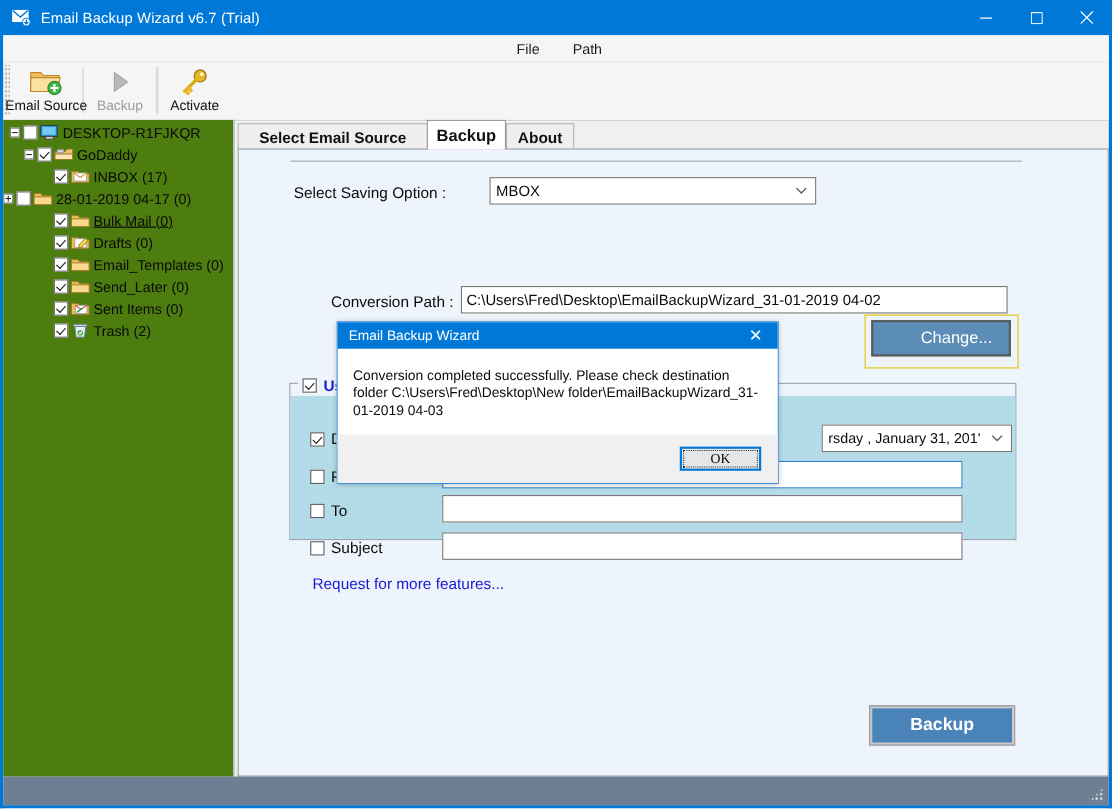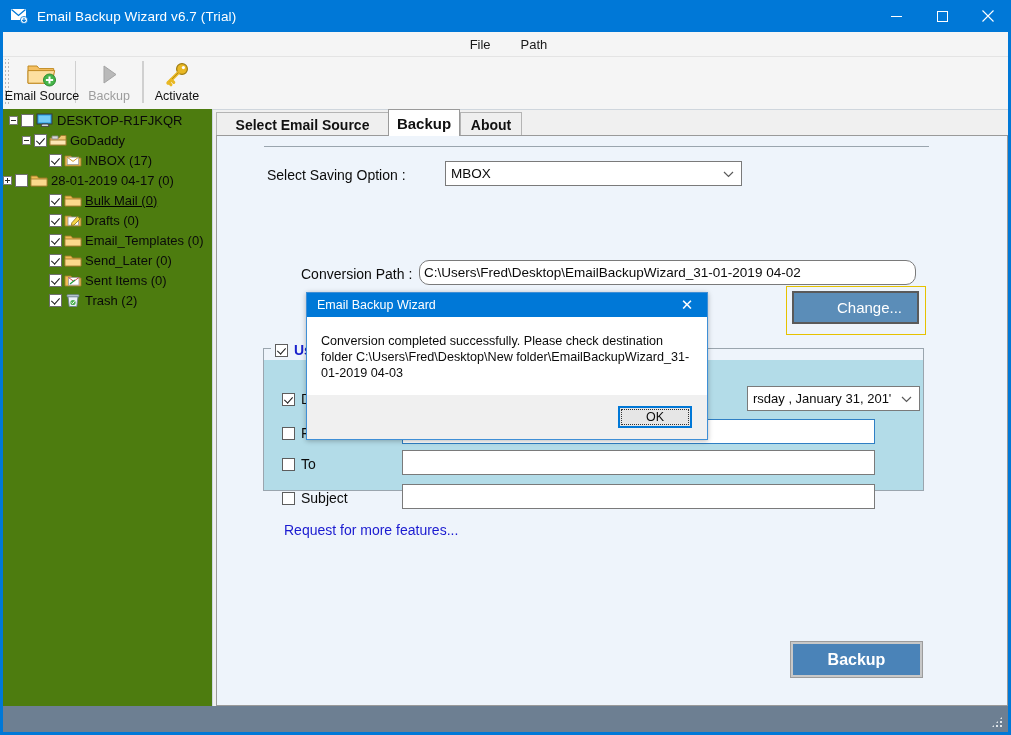--- a/index.html
+++ b/index.html
@@ -432,20 +432,21 @@
     position: absolute;
     left: 0; bottom: 0;
     width: 100%;
     height: 44px;
     background: #f0f0f0;
     display: flex;
     align-items: center;
     justify-content: flex-end;
     box-sizing: border-box;
     padding-right: 15px;
+    font-family: Liberation Serif, serif;
   }
   .dlg-ok {
     width: 74px;
     height: 22px;
     background: #e6e6e6;
     border: 2px solid #0078d7;
     display: flex;
     align-items: center;
     justify-content: center;
     font-size: 12.5px;
@@ -691,21 +692,21 @@
     <div class="combo" style="left:228px; top:25px; width:297px; height:25px;">
       <span>MBOX</span>
       <span class="chev">
         <svg width="11" height="7" viewBox="0 0 11 7">
             <path d="M1 1 L5.5 5.5 L10 1" fill="none" stroke="#5a5a5a" stroke-width="1.2"></path>
           </svg>
       </span>
     </div>
 
     <div class="row-label" style="left:84px; top:130px;">Conversion Path :</div>
-    <div class="textbox" style="left:202px; top:124px; width:497px; height:25px;border-radius:10px;">
+    <div class="textbox" style="left:202px; top:124px; width:497px; height:25px;">
       <span>C:\Users\Fred\Desktop\EmailBackupWizard_31-01-2019 04-02</span>
     </div>
 
     <div class="btn-change-focus" style="left:569px; top:150px; width:140px; height:49px;"></div>
     <div class="btn-change" style="left:575px; top:155px; width:127px; height:33px;">
       <span>Change...</span>
     </div>
 
     <div class="filter-group" style="left:46px; top:212px; width:661px; height:143px;"></div>
 

